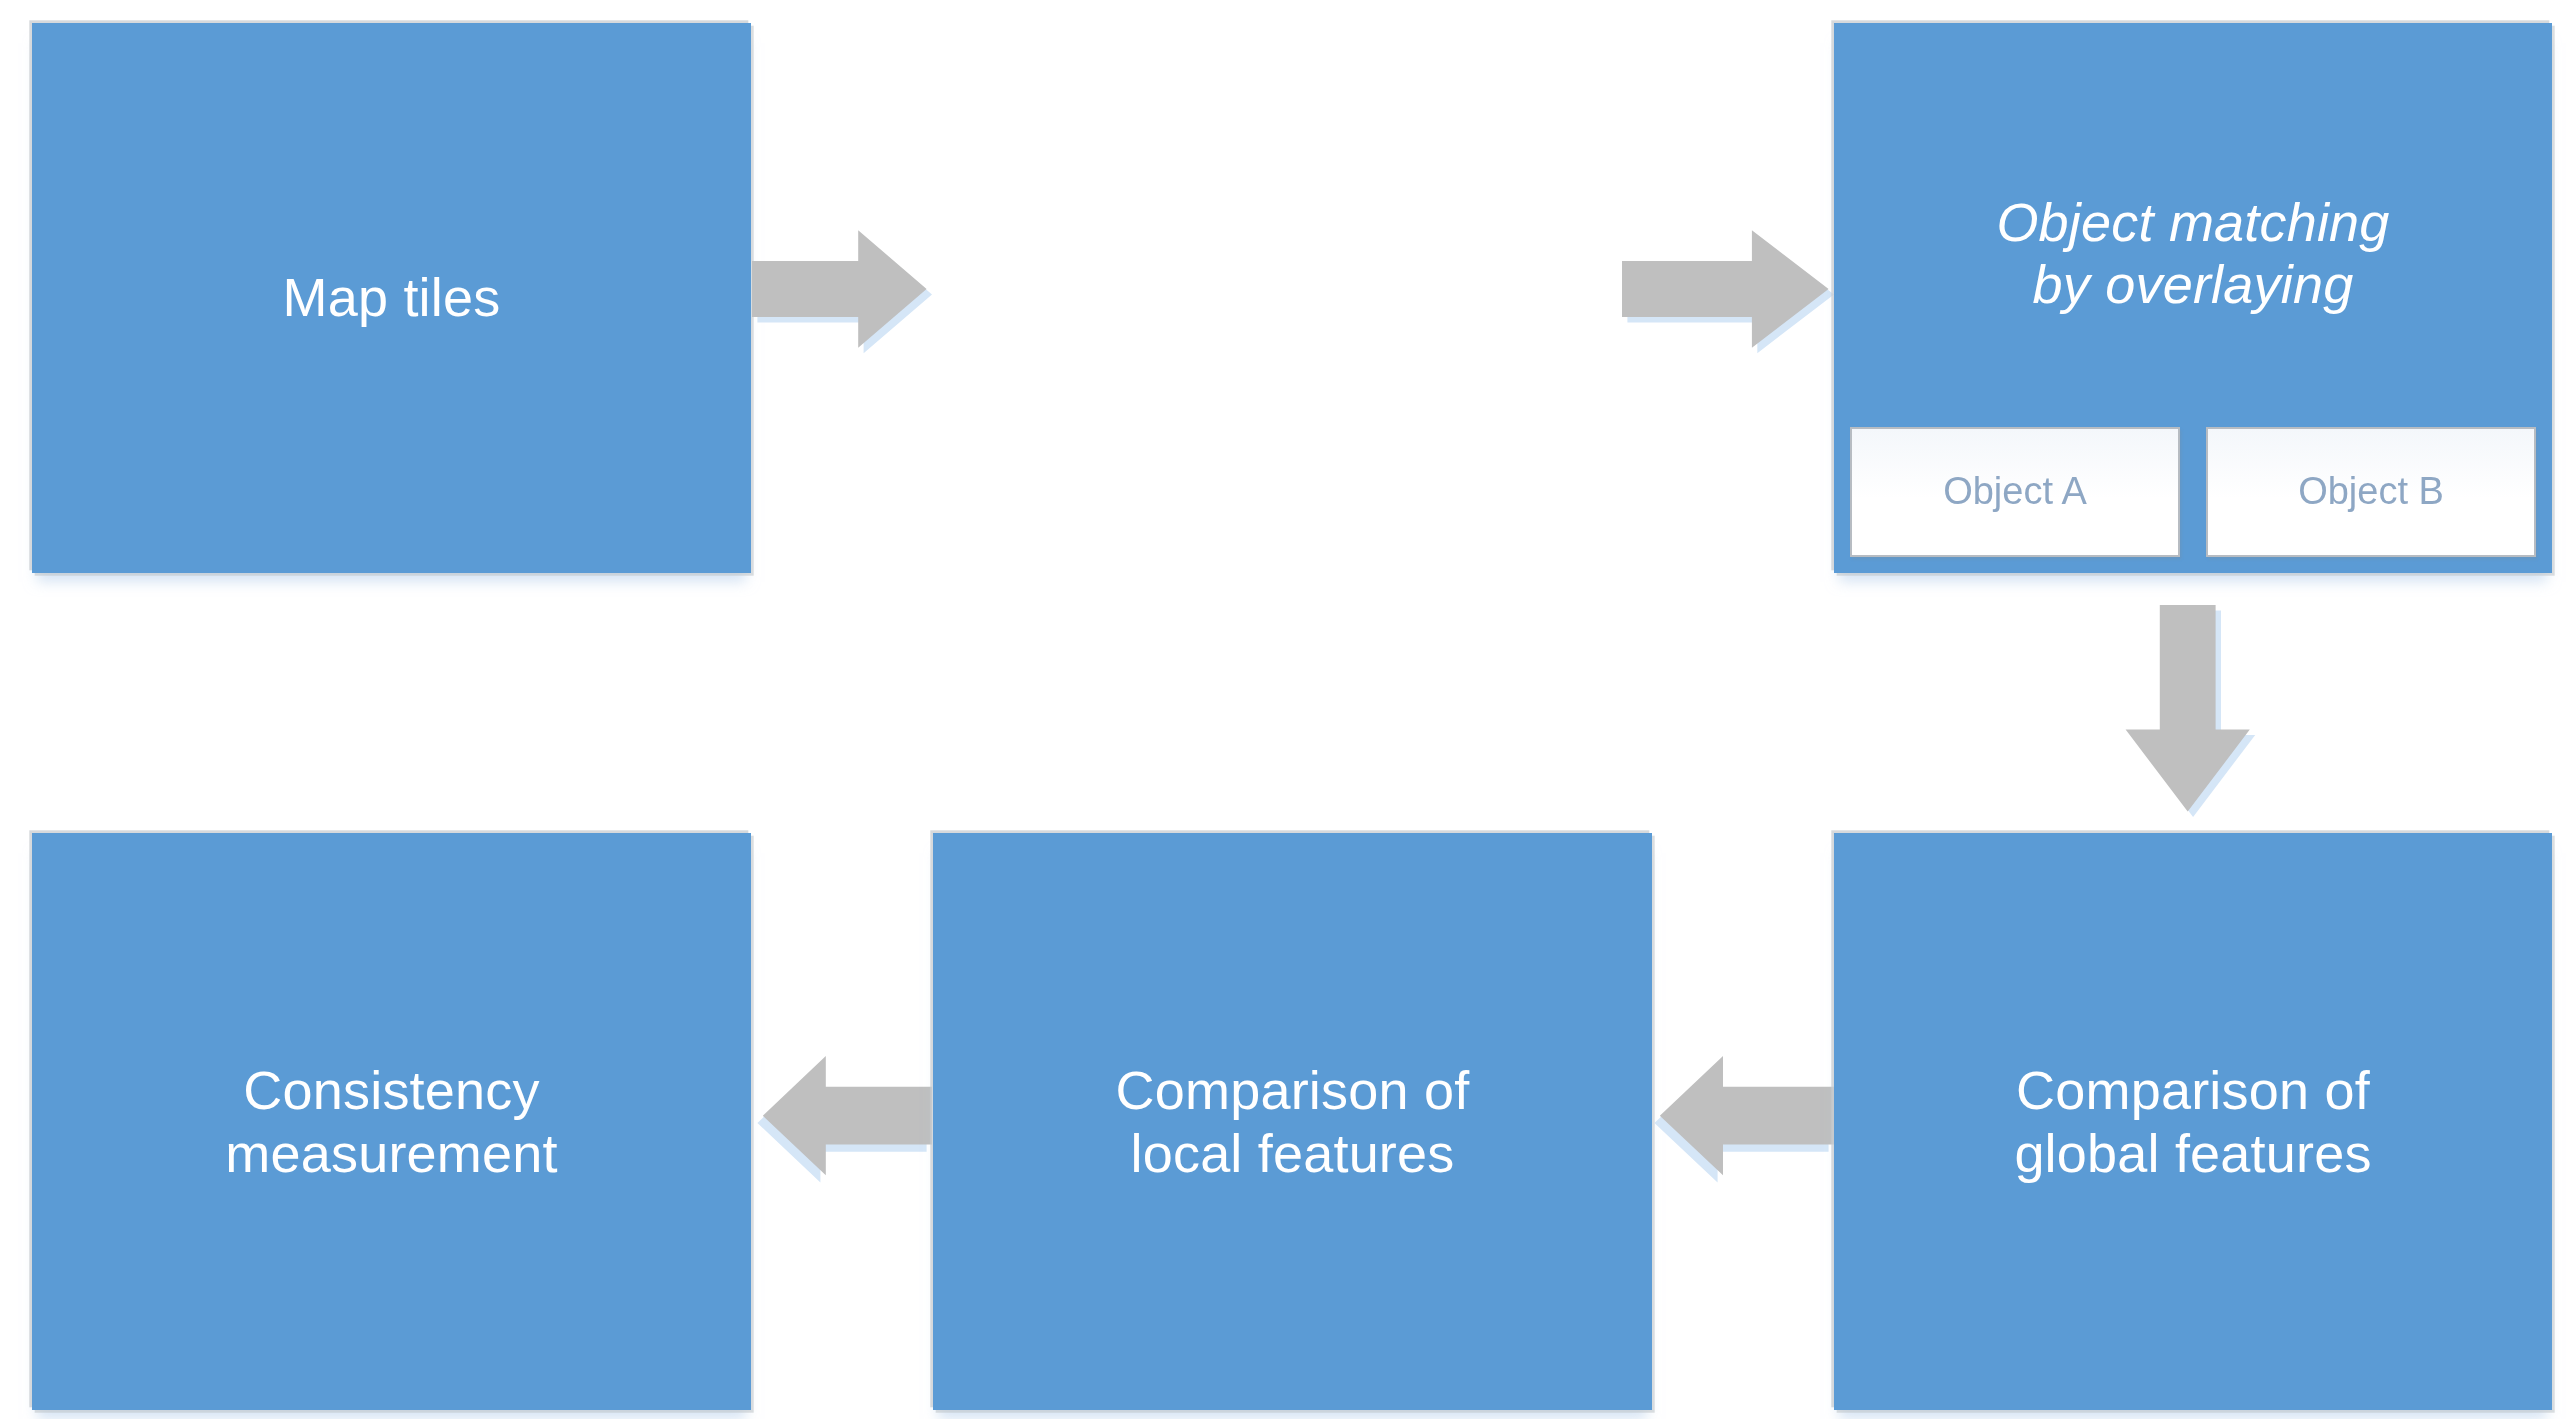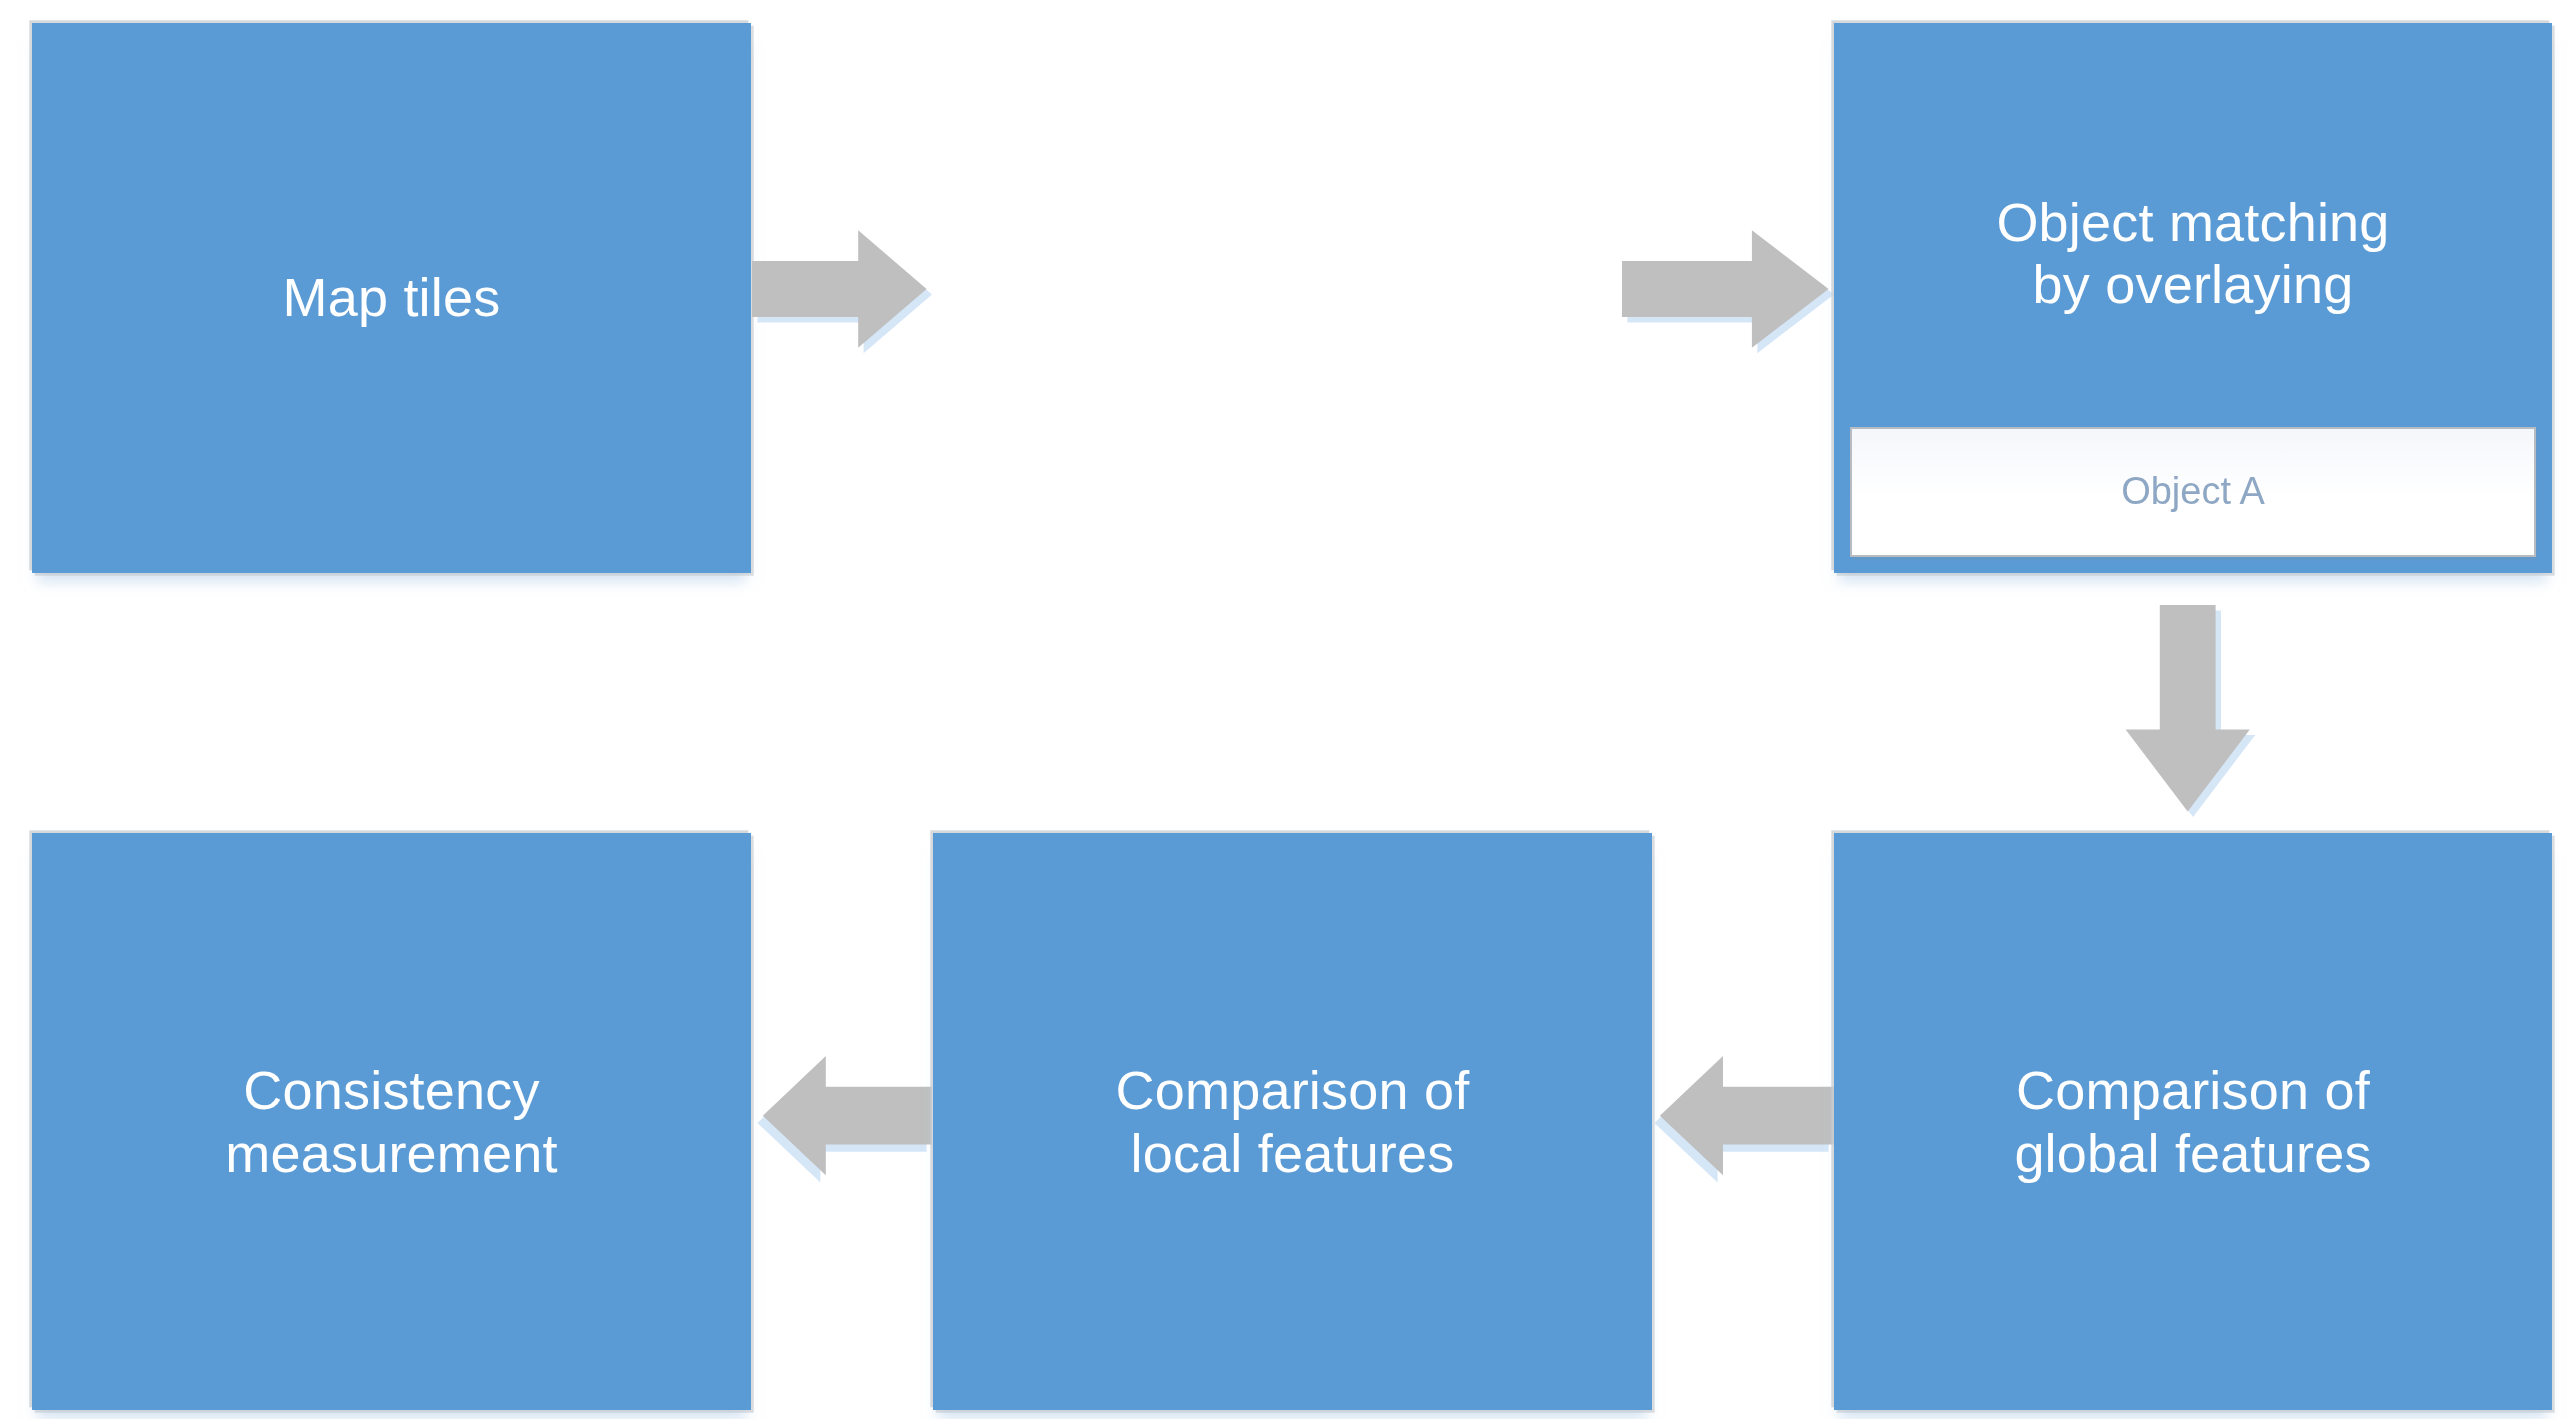--- a/index.html
+++ b/index.html
@@ -42,20 +42,21 @@
     white-space: pre-line;
     padding: 0 12.6px;
   }
 
   
   .proc-box.with-children {
     justify-content: flex-start;
   }
   .proc-box.with-children .proc-label {
     margin-top: 168px;
+    font-style: italic;
   }
 
   .sub-row {
     position: absolute;
     left: 16px;
     right: 16px;
     bottom: 16px;
     display: flex;
     gap: 26px;
   }
@@ -111,20 +112,23 @@
     </svg>
   </div>
 
   <div class="proc-box with-children" style="left:1834px; top:22.5px; width:718px; height:550px;">
     <div class="proc-label">Object matching
 by overlaying</div>
     <div class="sub-row">
       <div class="sub-box">
         <span>Object A</span>
       </div>
+      <div class="sub-box">
+        <span>Object B</span>
+      </div>
     </div>
   </div>
 
   <div class="arrow" style="left:2122px; top:605px; width:144px; height:212px;">
     <svg viewBox="0 0 160 235" preserveAspectRatio="none">
       <polygon class="arrow-shadow" points="48,6 110,6 110,144 148,144 79,235 10,144 48,144"></polygon>
       <polygon class="arrow-body" points="42,0 104,0 104,138 142,138 73,229 4,138 42,138"></polygon>
     </svg>
   </div>
 

